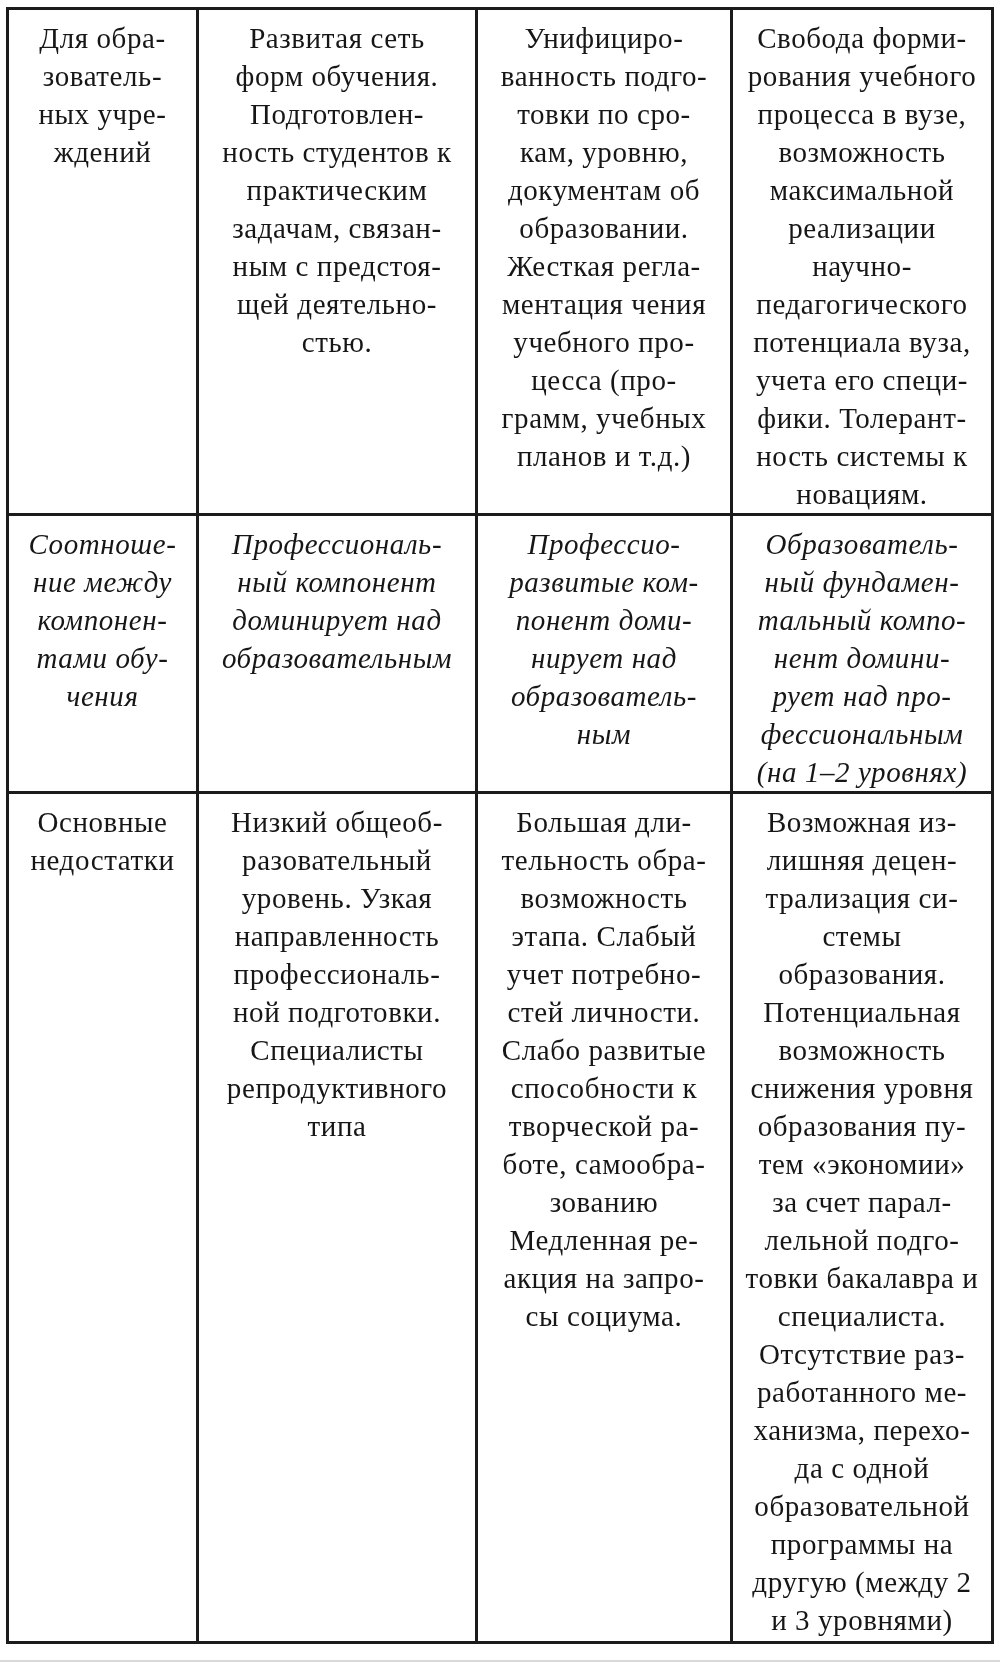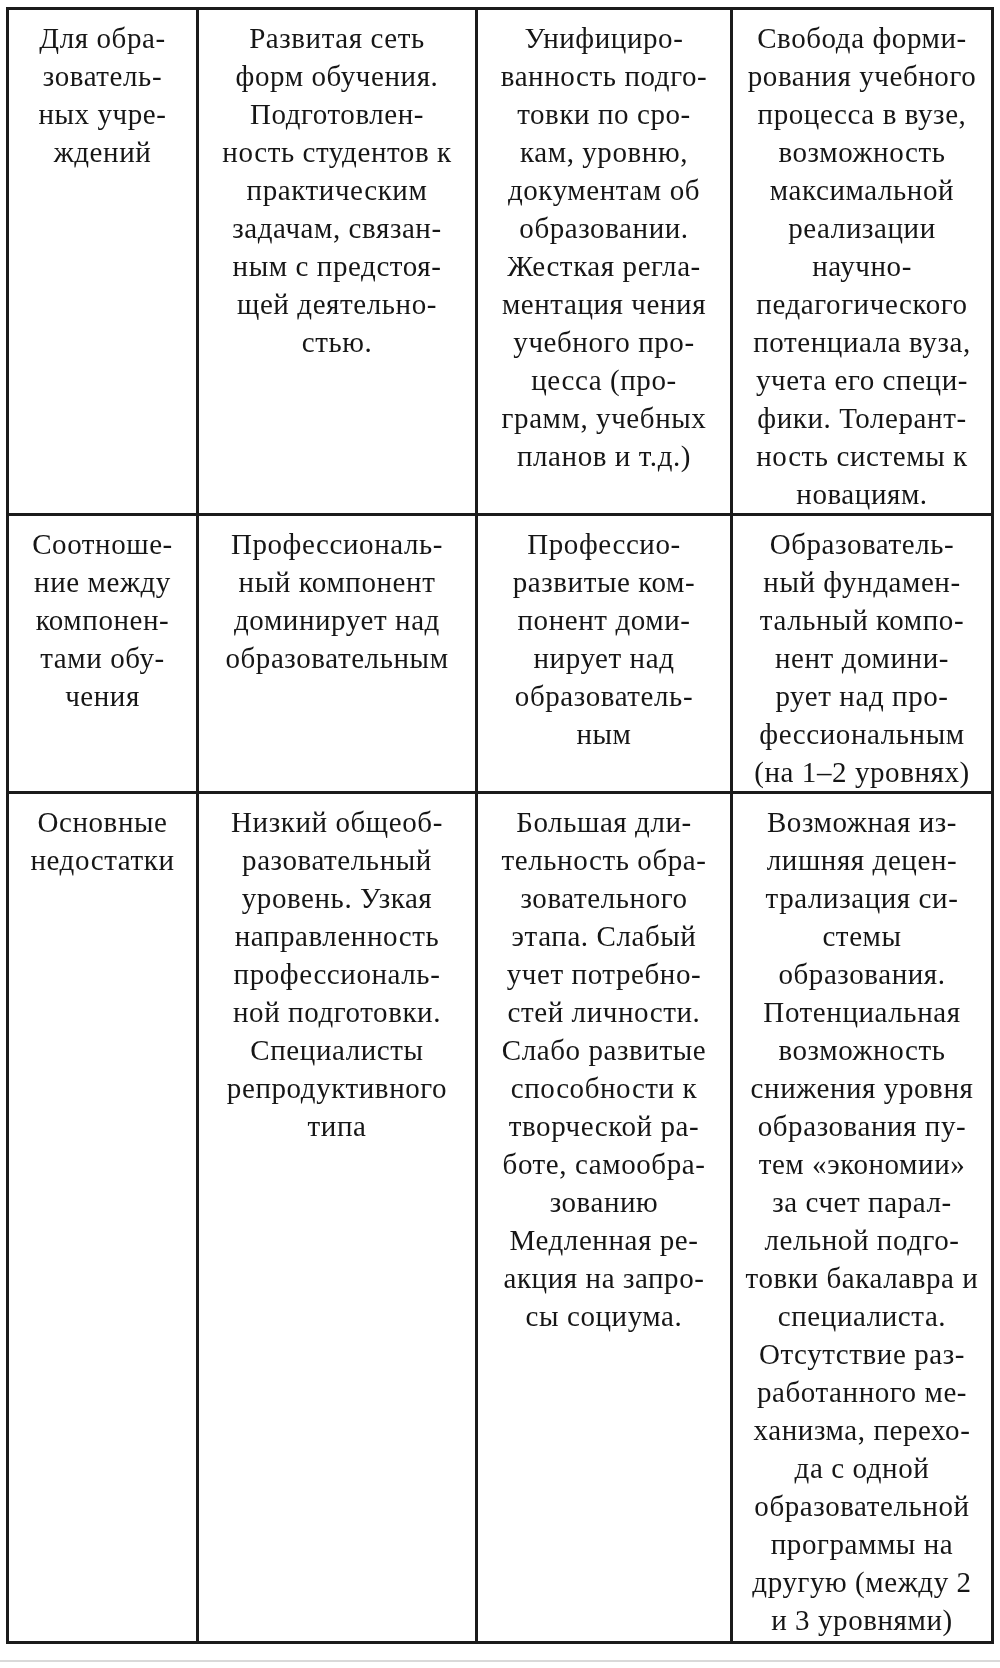--- a/index.html
+++ b/index.html
@@ -33,21 +33,21 @@
     text-align: center;
     padding: 9px 2px 0 2px;
     font-size: 29px;
     line-height: 38px;
     letter-spacing: 0.02em;
     white-space: pre-line;
     overflow: hidden;
     margin-top: 32px;
   }
   tr.row-1 { height: 503px; }
-  tr.row-2 { height: 272px; }
+  tr.row-2 { height: 272px; font-style: italic; }
   tr.row-3 { height: 850px; }
   col.c1 { width: 190px; }
   col.c2 { width: 279px; }
   col.c3 { width: 255px; }
   col.c4 { width: 261px; }
   .scan-artifact-line {
     position: absolute;
     left: 0;
     top: 1660px;
     width: 1000px;
@@ -139,21 +139,21 @@
 разовательный
 уровень. Узкая
 направленность
 профессиональ-
 ной подготовки.
 Специалисты
 репродуктивного
 типа</td>
         <td>Большая дли-
 тельность обра-
-зовательного
+возможность
 этапа. Слабый
 учет потребно-
 стей личности.
 Слабо развитые
 способности к
 творческой ра-
 боте, самообра-
 зованию
 Медленная ре-
 акция на запро-

